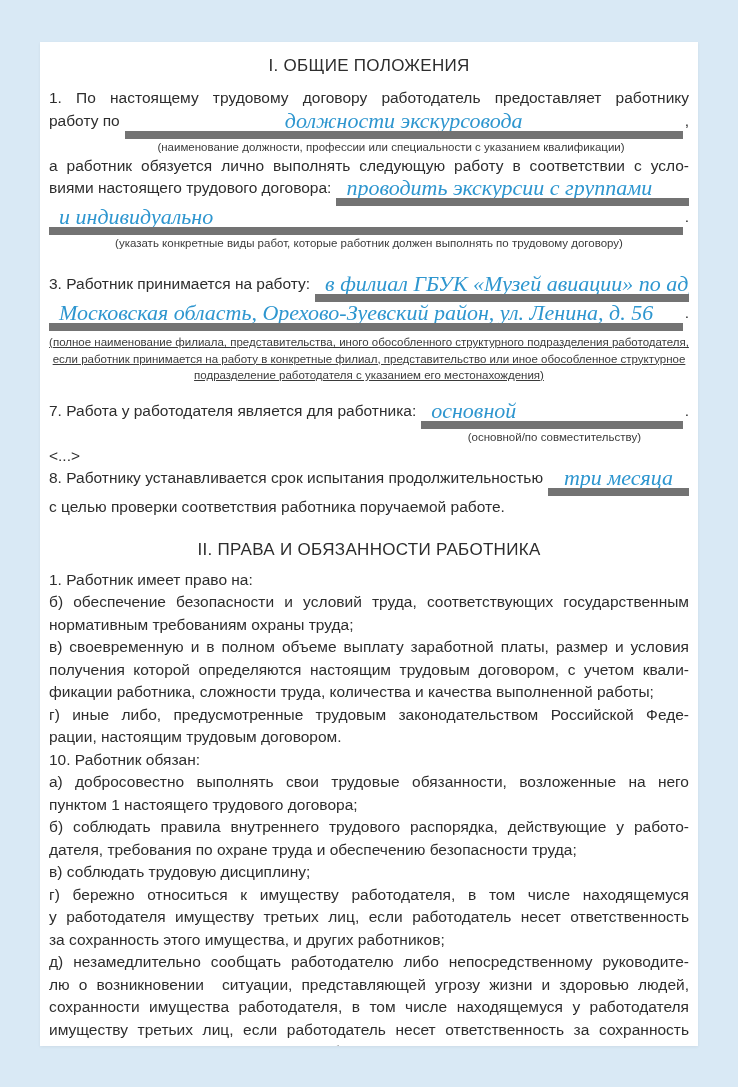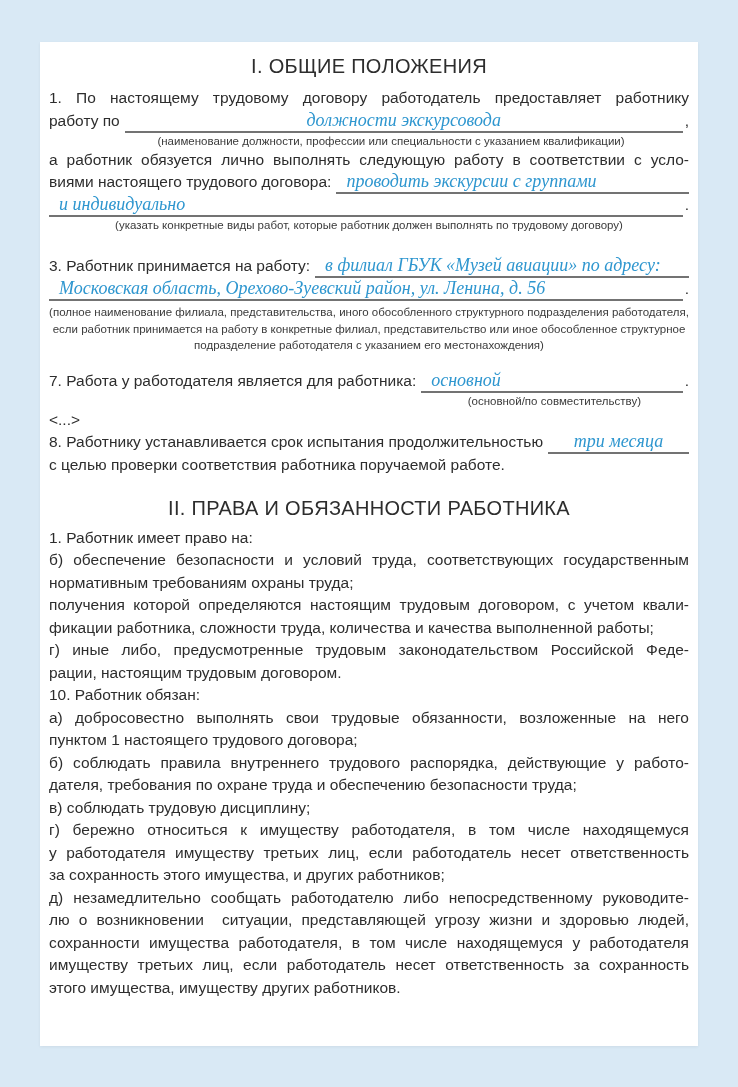--- a/index.html
+++ b/index.html
@@ -13,50 +13,50 @@
   .panel{
     position:absolute;left:40px;top:42px;width:658px;height:1004px;
     background:#ffffff;
     box-shadow:0 1px 3px rgba(0,0,0,0.06);
     box-sizing:border-box;
     padding:13px 9px 0 9px;
     overflow:hidden;
   }
   .heading{
     text-align:center;
-    font-size:20px;line-height:22px;
+    font-size:17px;line-height:22px;
     color:#2d2d2d;font-weight:500;letter-spacing:.3px;
     white-space:nowrap;
   }
   .line{
     font-size:15.5px;line-height:22.5px;color:#2d2d2d;
     min-height:22.5px;
   }
   .line.just{text-align:justify;text-align-last:justify;}
   .line.flex{display:flex;align-items:flex-start;}
   .txt{white-space:pre;}
   .fill{
     flex:1 1 auto;
     font-family:"Liberation Serif","DejaVu Serif",serif;
     font-style:italic;
-    font-size:18px;line-height:21px;
+    font-size:22px;line-height:21px;
     color:#2e96cf;
-    border-bottom:2px solid #737373;
+    border-bottom:8px solid #737373;
     padding:0 2px 0 10px;
     white-space:nowrap;
     overflow:hidden;
   }
   .fill.fc{text-align:center;padding-left:2px;}
   .txt + .fill{margin-left:5px;}
   .fill + .txt{margin-left:2px;}
   .cap{
     font-size:11.5px;line-height:16px;color:#3a3a3a;
     text-align:center;white-space:nowrap;
   }
-  .cap.cap3{line-height:16.5px;}
+  .cap.cap3{line-height:16.5px;text-decoration:underline;}
   .cap.cap-ind1{padding-left:44px;}
   .cap.cap-right{text-align:right;padding-right:48px;}
   .spacer{width:100%;}
 </style>
 </head>
 <body>
 
 <div class="panel">
   <div>
       <div class="heading">I. ОБЩИЕ ПОЛОЖЕНИЯ</div>
@@ -103,20 +103,21 @@
         <span class="txt">8. Работнику устанавливается срок испытания продолжительностью</span>
         <span class="fill fc">три месяца</span>
       </div>
       <div class="line"><span class="txt">с целью проверки соответствия работника поручаемой работе.</span></div>
       <div class="spacer" style="height: 20px;"></div>
       <div class="heading">II. ПРАВА И ОБЯЗАННОСТИ РАБОТНИКА</div>
       <div class="spacer" style="height: 8px;"></div>
       <div class="line"><span class="txt">1. Работник имеет право на:</span></div>
       <div class="line just"><span class="txt">б) обеспечение безопасности и условий труда, соответствующих государственным</span></div>
       <div class="line"><span class="txt">нормативным требованиям охраны труда;</span></div>
+      <div class="line just"><span class="txt">в) своевременную и в полном объеме выплату заработной платы, размер и условия</span></div>
       <div class="line just"><span class="txt">получения которой определяются настоящим трудовым договором, с учетом квали-</span></div>
       <div class="line"><span class="txt">фикации работника, сложности труда, количества и качества выполненной работы;</span></div>
       <div class="line just"><span class="txt">г) иные либо, предусмотренные трудовым законодательством Российской Феде-</span></div>
       <div class="line"><span class="txt">рации, настоящим трудовым договором.</span></div>
       <div class="line"><span class="txt">10. Работник обязан:</span></div>
       <div class="line just"><span class="txt">а) добросовестно выполнять свои трудовые обязанности, возложенные на него</span></div>
       <div class="line"><span class="txt">пунктом 1 настоящего трудового договора;</span></div>
       <div class="line just"><span class="txt">б) соблюдать правила внутреннего трудового распорядка, действующие у работо-</span></div>
       <div class="line"><span class="txt">дателя, требования по охране труда и обеспечению безопасности труда;</span></div>
       <div class="line"><span class="txt">в) соблюдать трудовую дисциплину;</span></div>

